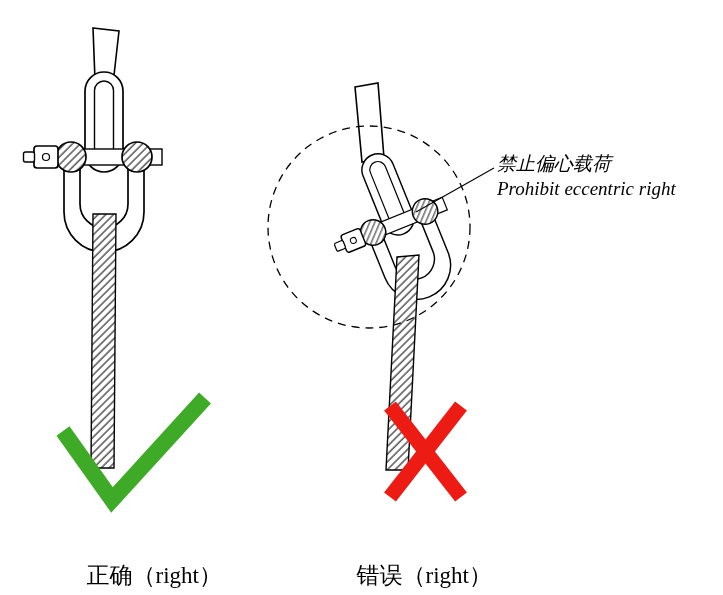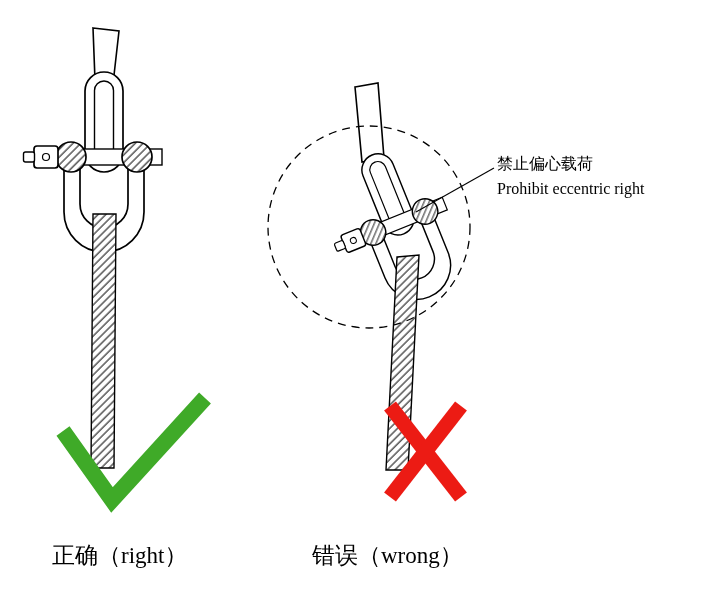--- a/index.html
+++ b/index.html
@@ -3,24 +3,24 @@
 <meta charset="utf-8">
 <style>
   html,body{margin:0;padding:0;}
   body{
     width:723px;height:595px;background:#ffffff;
     font-family:"Liberation Serif","DejaVu Serif",serif;
     position:relative;overflow:hidden;color:#000;
   }
   .stage{position:absolute;inset:0;}
   svg.diagram{position:absolute;left:0;top:0;}
-  .caption{position:absolute;top:540px;font-size:23px;text-align:left;}
+  .caption{position:absolute;top:560px;font-size:23px;text-align:right;}
   .caption.left{left:52px;width:170px;}
   .caption.right{left:312px;width:180px;}
-  .annotation{position:absolute;left:497px;top:151px;font-size:16px;line-height:25px;white-space:nowrap;}
+  .annotation{position:absolute;left:497px;top:151px;font-size:19px;line-height:25px;white-space:nowrap;font-style:italic;}
 </style>
 </head>
 <body>
 
 <div class="stage">
 
   <svg class="diagram" width="723" height="595" viewBox="0 0 723 595">
     <defs>
       <pattern id="hatch" patternUnits="userSpaceOnUse" width="5.5" height="5.5" patternTransform="rotate(45)">
         <rect width="5.5" height="5.5" fill="#ffffff"></rect>
@@ -56,20 +56,20 @@
     <g fill="none" stroke-width="16" stroke="#3faa28">
       <polyline points="63,431 112,500 205,398"></polyline>
     </g>
     <g stroke-width="15" stroke="#ec1b14">
       <line x1="390" y1="406" x2="461" y2="497"></line>
       <line x1="461" y1="406" x2="390" y2="497"></line>
     </g>
   </svg>
 
   <div class="caption left">正确（right）</div>
-  <div class="caption right">错误（wrong）</div>
+  <div class="caption right">错误（right）</div>
 
   <div class="annotation">
     <div>禁止偏心载荷</div>
     <div>Prohibit eccentric right</div>
   </div>
 
 </div>
 
 </body></html>

